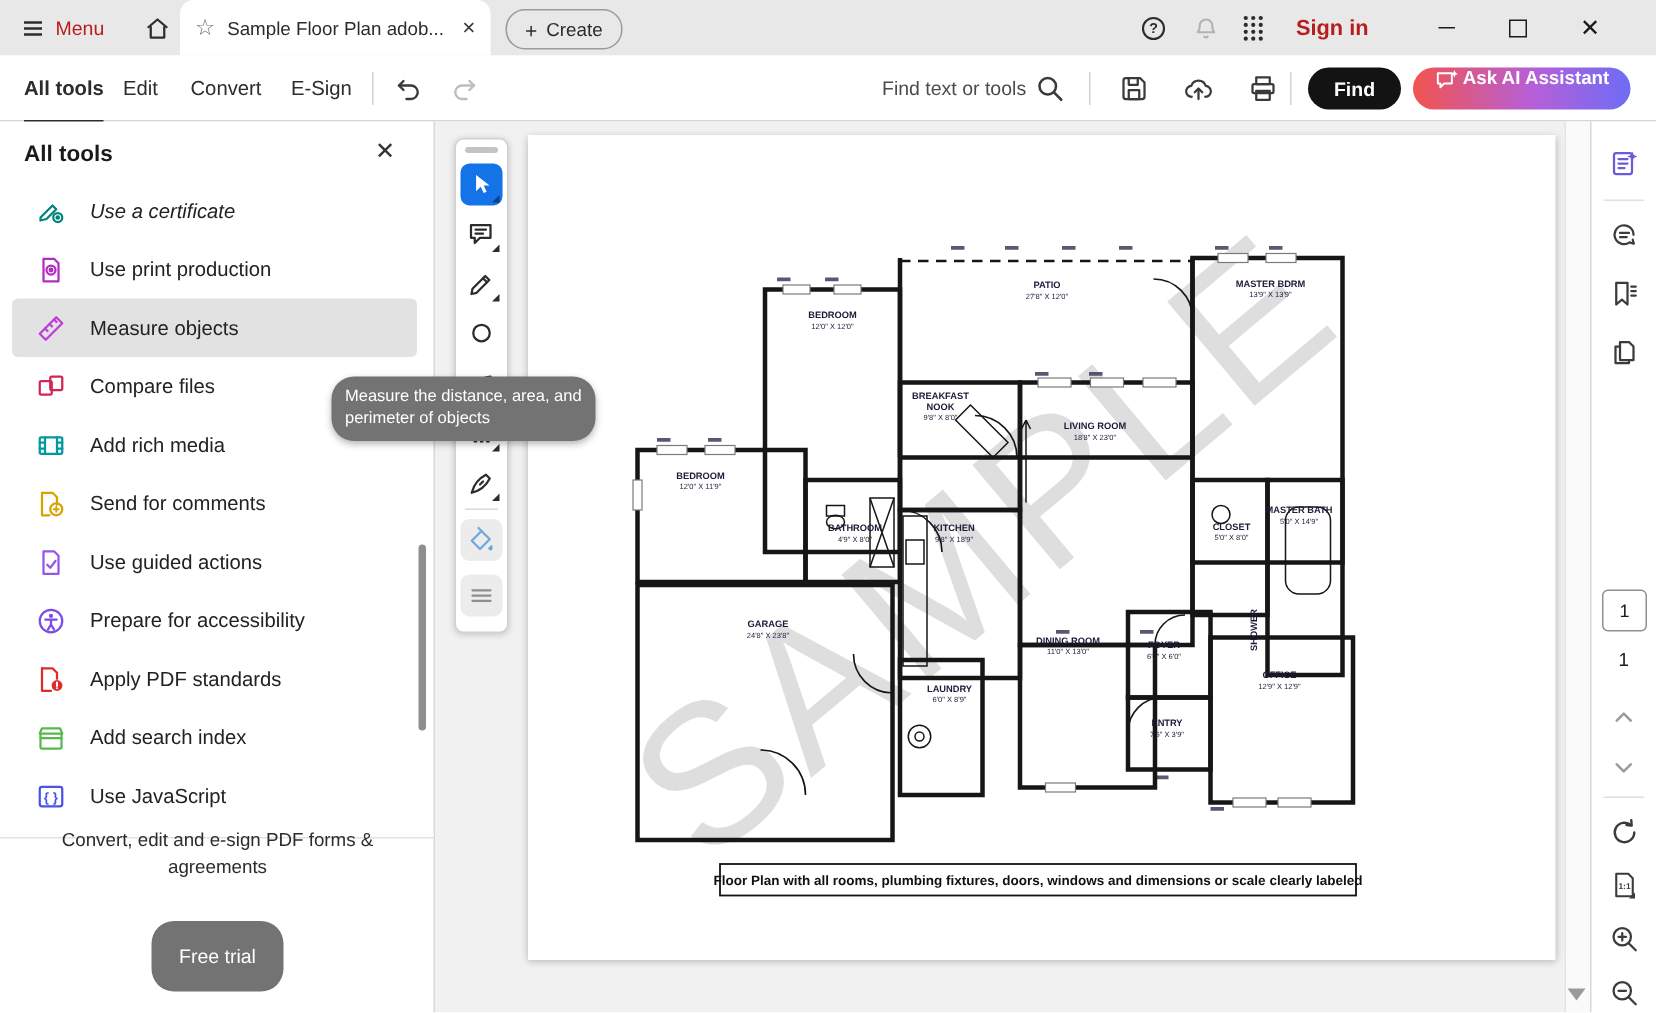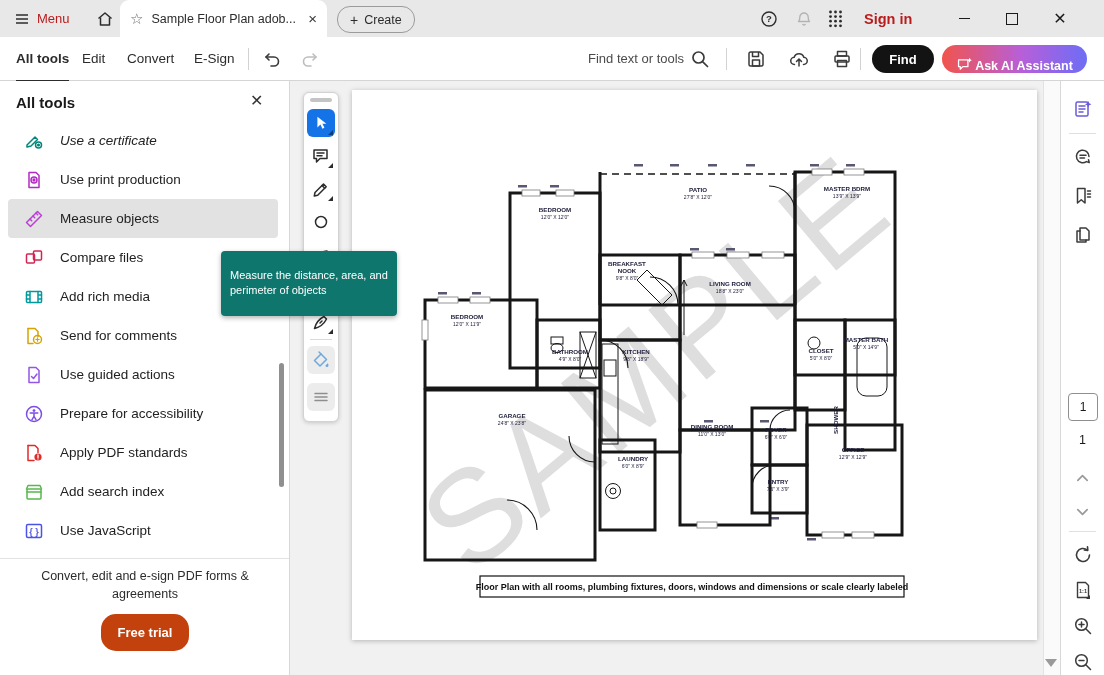--- a/index.html
+++ b/index.html
@@ -17,48 +17,48 @@
   .win-btn{position:absolute;top:0;width:32px;height:37px;display:flex;align-items:center;justify-content:center;color:#1a1a1a}
   
   #toolbar{position:absolute;left:0;top:37px;width:1104px;height:44px;background:#fff;border-bottom:1px solid #d5d5d5;box-sizing:border-box}
   .nav-item{position:absolute;top:0;height:43px;line-height:43px;font-size:13.5px;color:#2c2c2c;cursor:default}
   .nav-item.active{border-bottom:2px solid #2c2c2c;font-weight:700}
   .vdiv{position:absolute;top:11px;width:1px;height:22px;background:#d2d2d2}
   .tool-ic{position:absolute;top:12px;width:20px;height:20px;color:#3a3a3a}
   #find-label{position:absolute;top:0;height:44px;line-height:44px;font-size:13px;color:#4b4b4b}
   #share-btn{position:absolute;left:872px;top:8px;width:62px;height:28px;border-radius:14px;background:#131313;color:#fff;font-size:13px;font-weight:700;display:flex;align-items:center;justify-content:center}
   #ask-ai-btn{position:absolute;left:942px;top:8px;width:145px;height:28px;border-radius:14px;
-     background:linear-gradient(90deg,#f1544d 0%,#b75fd9 55%,#6d6df5 100%);color:#fff;font-size:12.5px;font-weight:700;display:flex;align-items:flex-end;justify-content:center;gap:2px}
+     background:linear-gradient(90deg,#f1544d 0%,#b75fd9 55%,#6d6df5 100%);color:#fff;font-size:12.5px;font-weight:700;display:flex;align-items:flex-start;justify-content:center;gap:2px}
   
   #tools-panel{position:absolute;left:0;top:81px;width:290px;height:594px;background:#fff;border-right:1px solid #d8d8d8;box-sizing:border-box}
   #panel-header{position:absolute;left:16px;top:13px;font-size:15px;font-weight:700;color:#1a1a1a}
   #panel-close{position:absolute;left:250px;top:10px;font-size:16px;color:#333}
   .tool-item{position:absolute;left:8px;width:270px;height:39px;display:flex;align-items:center;gap:16px;padding-left:16px;box-sizing:border-box;border-radius:4px;font-size:13.5px;color:#222}
   .tool-item.active{background:#e2e2e2}
   .ticon{width:20px;height:20px;flex:0 0 20px}
   #panel-scroll{position:absolute;right:5px;top:282px;width:5px;height:124px;border-radius:3px;background:#8f8f8f}
   #panel-divider{position:absolute;left:0;top:477px;width:289px;height:1px;background:#e2e2e2}
-  #panel-footer{position:absolute;left:25px;top:486px;width:240px;text-align:center;font-size:12.5px;line-height:1.45;color:#2c2c2c}
-  #free-trial-btn{position:absolute;left:101px;top:533px;width:88px;height:37px;border-radius:15px;background:#c2410c;color:#fff;font-size:13px;font-weight:700;display:flex;align-items:center;justify-content:center}
+  #panel-footer{position:absolute;left:25px;top:470px;width:240px;text-align:center;font-size:12.5px;line-height:1.45;color:#2c2c2c}
+  #free-trial-btn{position:absolute;left:101px;top:533px;width:88px;height:47px;border-radius:15px;background:#737373;color:#fff;font-size:13px;font-weight:400;display:flex;align-items:center;justify-content:center}
   
   #canvas{position:absolute;left:290px;top:81px;width:770px;height:594px;background:#f1f1f1}
   #page{position:absolute;left:62px;top:9px;width:685px;height:550px;background:#fff;box-shadow:0 1px 5px rgba(0,0,0,.25)}
   #doc-scrollstrip{position:absolute;right:0;top:0;width:17px;height:594px;background:#fafafa;border-left:1px solid #e3e3e3;box-sizing:border-box}
   #doc-scroll-down{position:absolute;right:3px;bottom:8px;width:0;height:0;border-left:6px solid transparent;border-right:6px solid transparent;border-top:8px solid #9a9a9a}
   
   #quicktools{position:absolute;left:13px;top:11px;width:36px;height:330px;background:#fff;border:1px solid #d2d2d2;border-radius:6px;box-shadow:0 1px 4px rgba(0,0,0,.18);box-sizing:border-box}
   #qt-handle{position:absolute;left:6px;top:5px;width:22px;height:4px;border-radius:2px;background:#c4c4c4}
   .qt-btn{position:absolute;left:3px;width:28px;height:28px;border-radius:6px;display:flex;align-items:center;justify-content:center;color:#2c2c2c}
   .qt-btn.active{background:#1473e6;color:#fff}
   .qt-btn.muted{background:#ececec}
   .qt-caret{position:absolute;right:2px;bottom:2px;width:0;height:0;border-left:5px solid transparent;border-bottom:5px solid #2c2c2c}
   .qt-btn.active .qt-caret{border-bottom-color:#0c3f80}
   #qt-divider{position:absolute;left:6px;top:246px;width:22px;height:1px;background:#dadada}
   
-  #tooltip{position:absolute;left:221px;top:251px;width:158px;background:#0f766e;color:#fff;font-size:11px;line-height:1.4;padding:17px 9px;border-radius:4px;z-index:60;box-shadow:0 2px 5px rgba(0,0,0,.3)}
+  #tooltip{position:absolute;left:221px;top:251px;width:158px;background:#737373;color:#fff;font-size:11px;line-height:1.4;padding:6px 9px;border-radius:15px;z-index:60;box-shadow:0 2px 5px rgba(0,0,0,.3)}
   
   #right-rail{position:absolute;right:0;top:81px;width:44px;height:594px;background:#fff;border-left:1px solid #d8d8d8;box-sizing:border-box}
   .rail-ic{position:absolute;left:12px;width:20px;height:20px;color:#3b3b3b}
   .rail-div{position:absolute;left:8px;width:27px;height:1px;background:#e0e0e0}
   #page-box{position:absolute;left:7px;top:312px;width:28px;height:26px;border:1px solid #8f8f8f;border-radius:4px;display:flex;align-items:center;justify-content:center;font-size:12px;color:#1a1a1a}
   #page-total{position:absolute;left:0;top:352px;width:43px;text-align:center;font-size:12.5px;color:#1a1a1a}
   .chev{position:absolute;left:14px;width:15px;height:15px;color:#9a9a9a}
   
   .room-name{font-family:"Liberation Sans",sans-serif;font-size:6.2px;font-weight:700;fill:#1c1c3a}
   .room-dim{font-family:"Liberation Sans",sans-serif;font-size:5px;fill:#1c1c3a}

